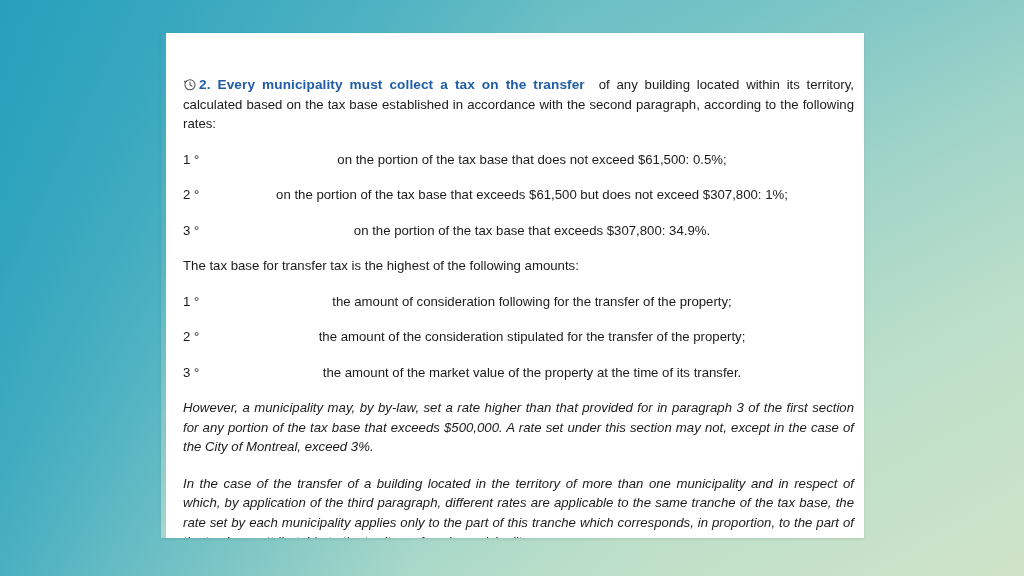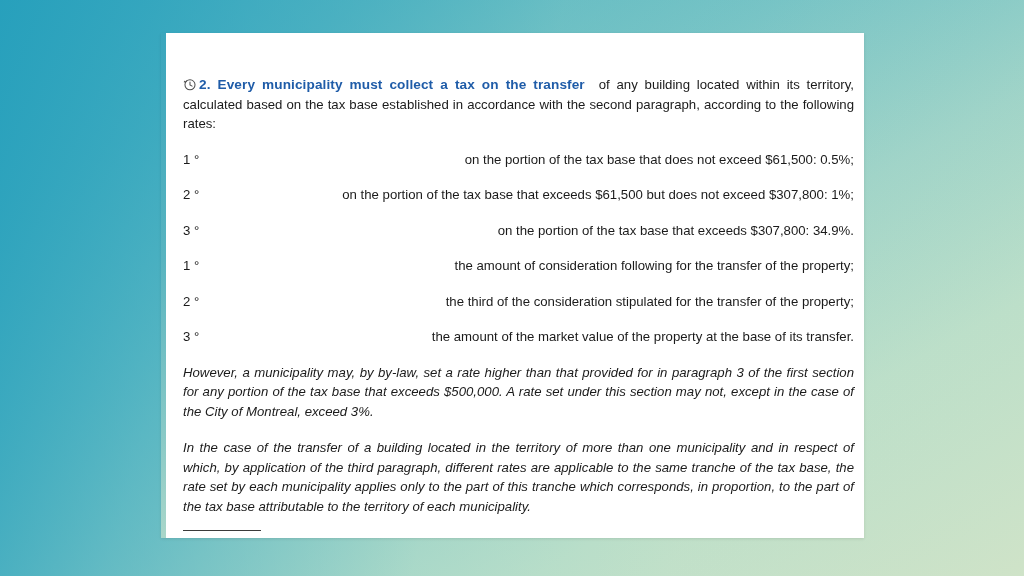--- a/index.html
+++ b/index.html
@@ -115,21 +115,21 @@
   }
   .item-marker {
     flex: 0 0 auto;
     width: 27px;
     white-space: nowrap;
     color: #1b1b1b;
     font-size: 13.2px;
   }
   .item-text {
     flex: 1 1 auto;
-    text-align: right;
+    text-align: center;
   }
 
   .para {
     margin: 0 0 16px 0;
   }
   .para-intro { margin-bottom: 16px; }
 
   .para-block {
     margin: 0 0 17px 0;
     text-align: justify;
@@ -175,32 +175,33 @@
       </div>
       <div class="rate-item body-text">
         <span class="item-marker">2 °</span>
         <span class="item-text">on the portion of the tax base that exceeds $61,500 but does not exceed $307,800: 1%;</span>
       </div>
       <div class="rate-item body-text">
         <span class="item-marker">3 °</span>
         <span class="item-text">on the portion of the tax base that exceeds $307,800: 34.9%.</span>
       </div>
 
+      <div class="para para-intro body-text">The tax base for transfer tax is the highest of the following amounts:</div>
 
       <div class="amount-item body-text">
         <span class="item-marker">1 °</span>
         <span class="item-text">the amount of consideration following for the transfer of the property;</span>
       </div>
       <div class="amount-item body-text">
         <span class="item-marker">2 °</span>
-        <span class="item-text">the third of the consideration stipulated for the transfer of the property;</span>
+        <span class="item-text">the amount of the consideration stipulated for the transfer of the property;</span>
       </div>
       <div class="amount-item body-text">
         <span class="item-marker">3 °</span>
-        <span class="item-text">the amount of the market value of the property at the base of its transfer.</span>
+        <span class="item-text">the amount of the market value of the property at the time of its transfer.</span>
       </div>
 
       <div class="para-block body-text">However, a municipality may, by by-law, set a rate higher than that provided for in paragraph 3 of the first section for any portion of the tax base that exceeds $500,000. A rate set under this section may not, except in the case of the City of Montreal, exceed 3%.</div>
       <div class="para-block para-last body-text">In the case of the transfer of a building located in the territory of more than one municipality and in respect of which, by application of the third paragraph, different rates are applicable to the same tranche of the tax base, the rate set by each municipality applies only to the part of this tranche which corresponds, in proportion, to the part of the tax base attributable to the territory of each municipality.</div>
 
       <div class="footnote-wrap">
         <div class="footnote-rule"></div>
 
       </div>
 

